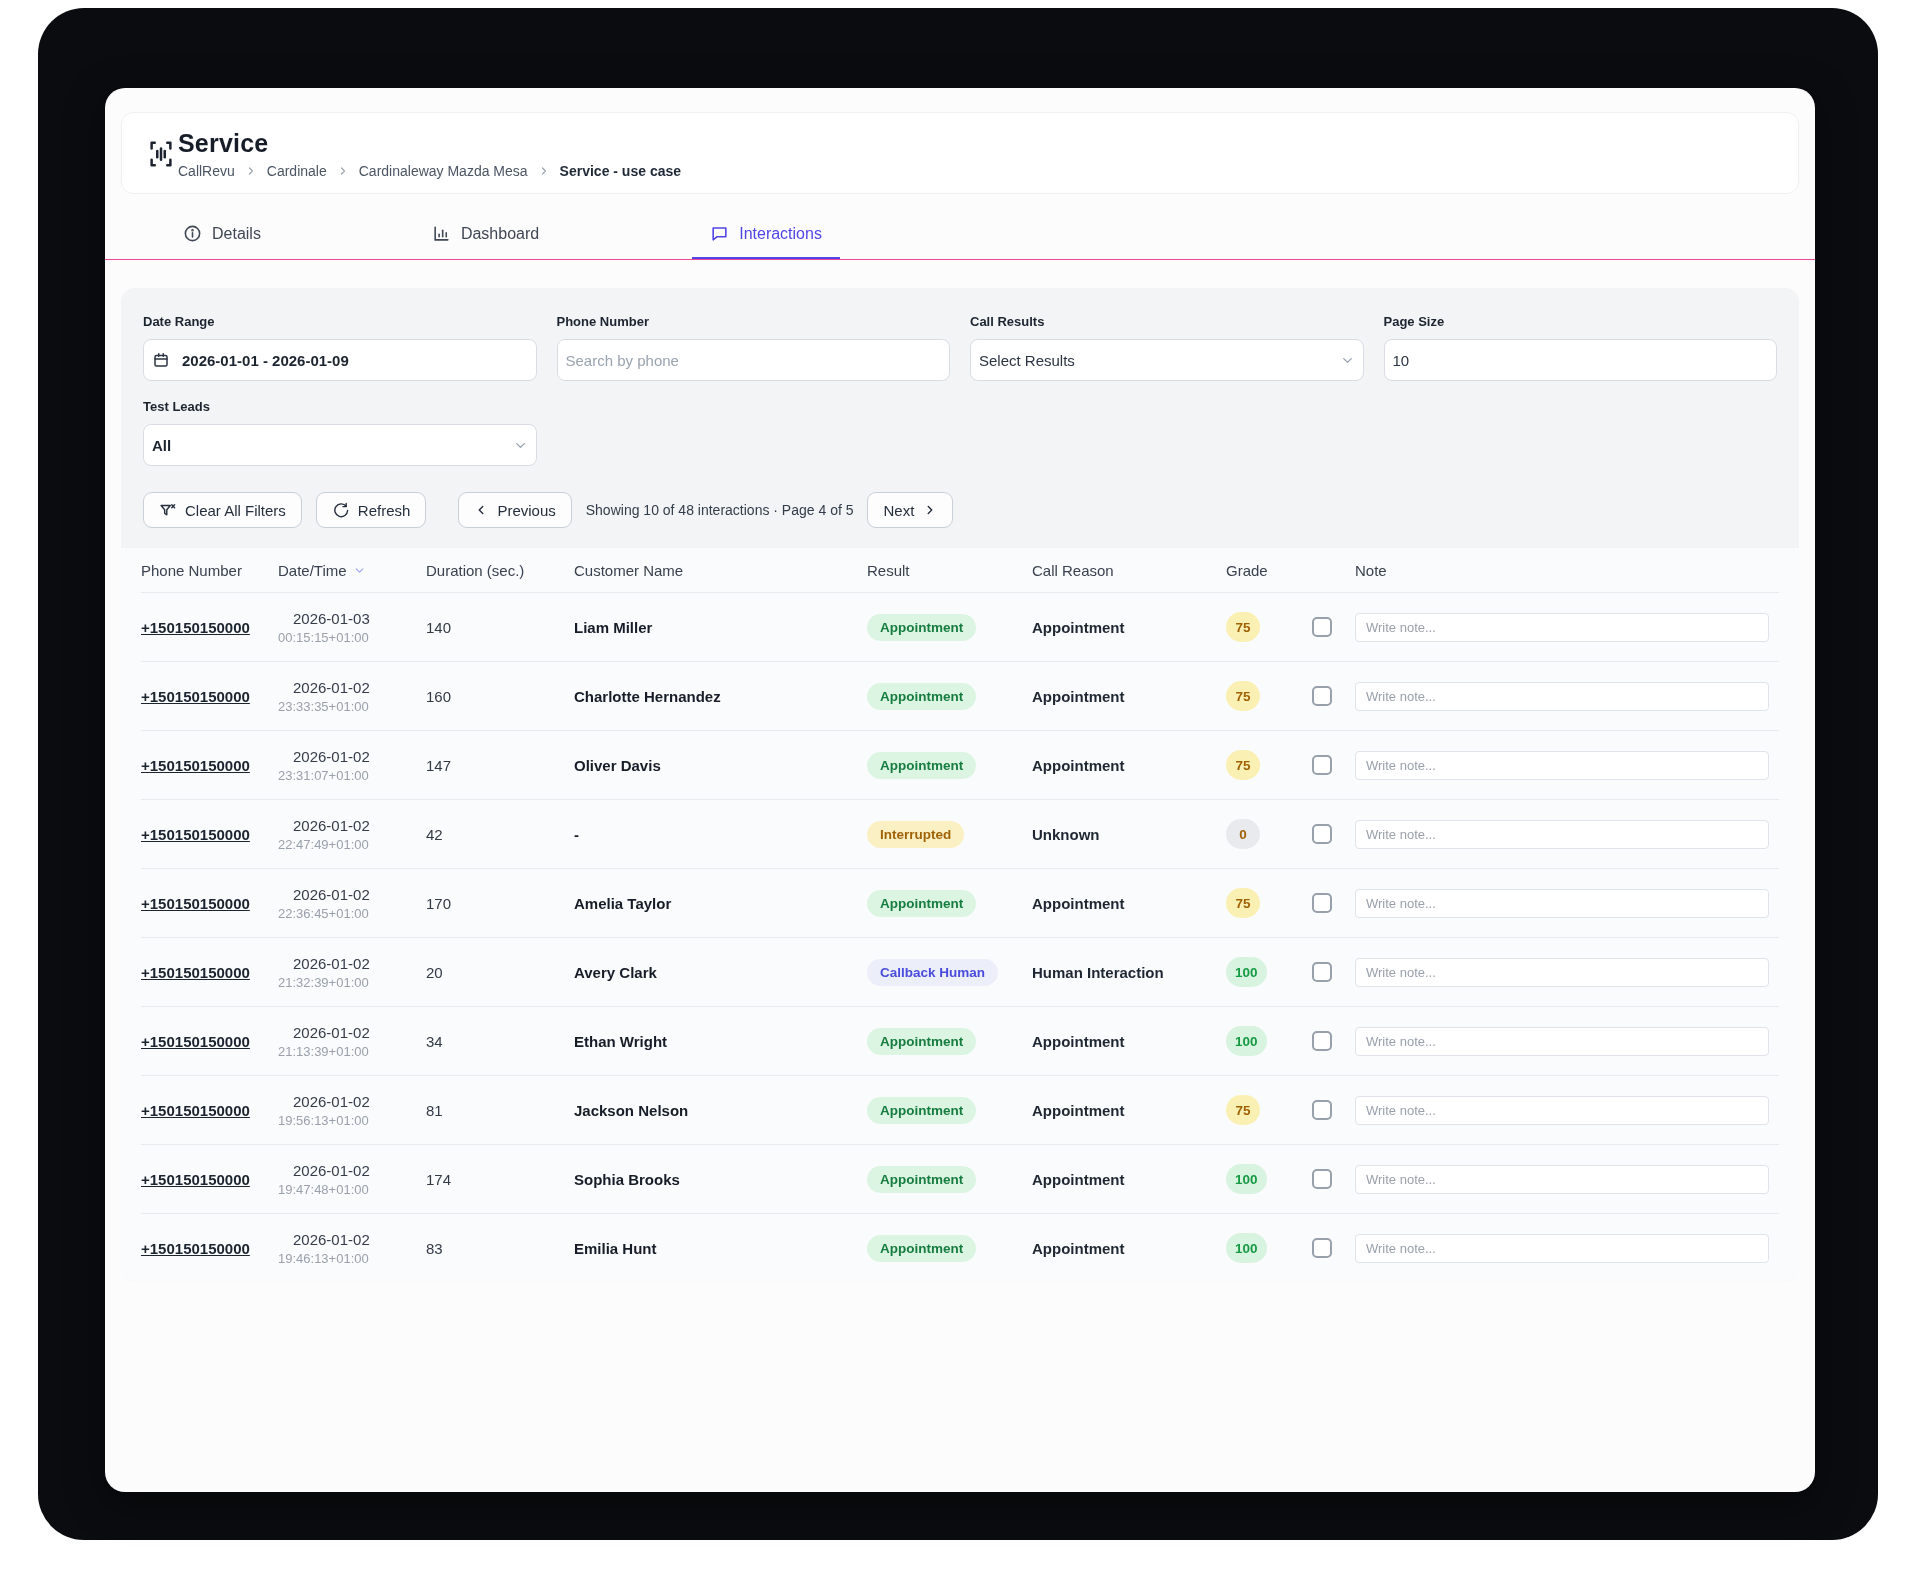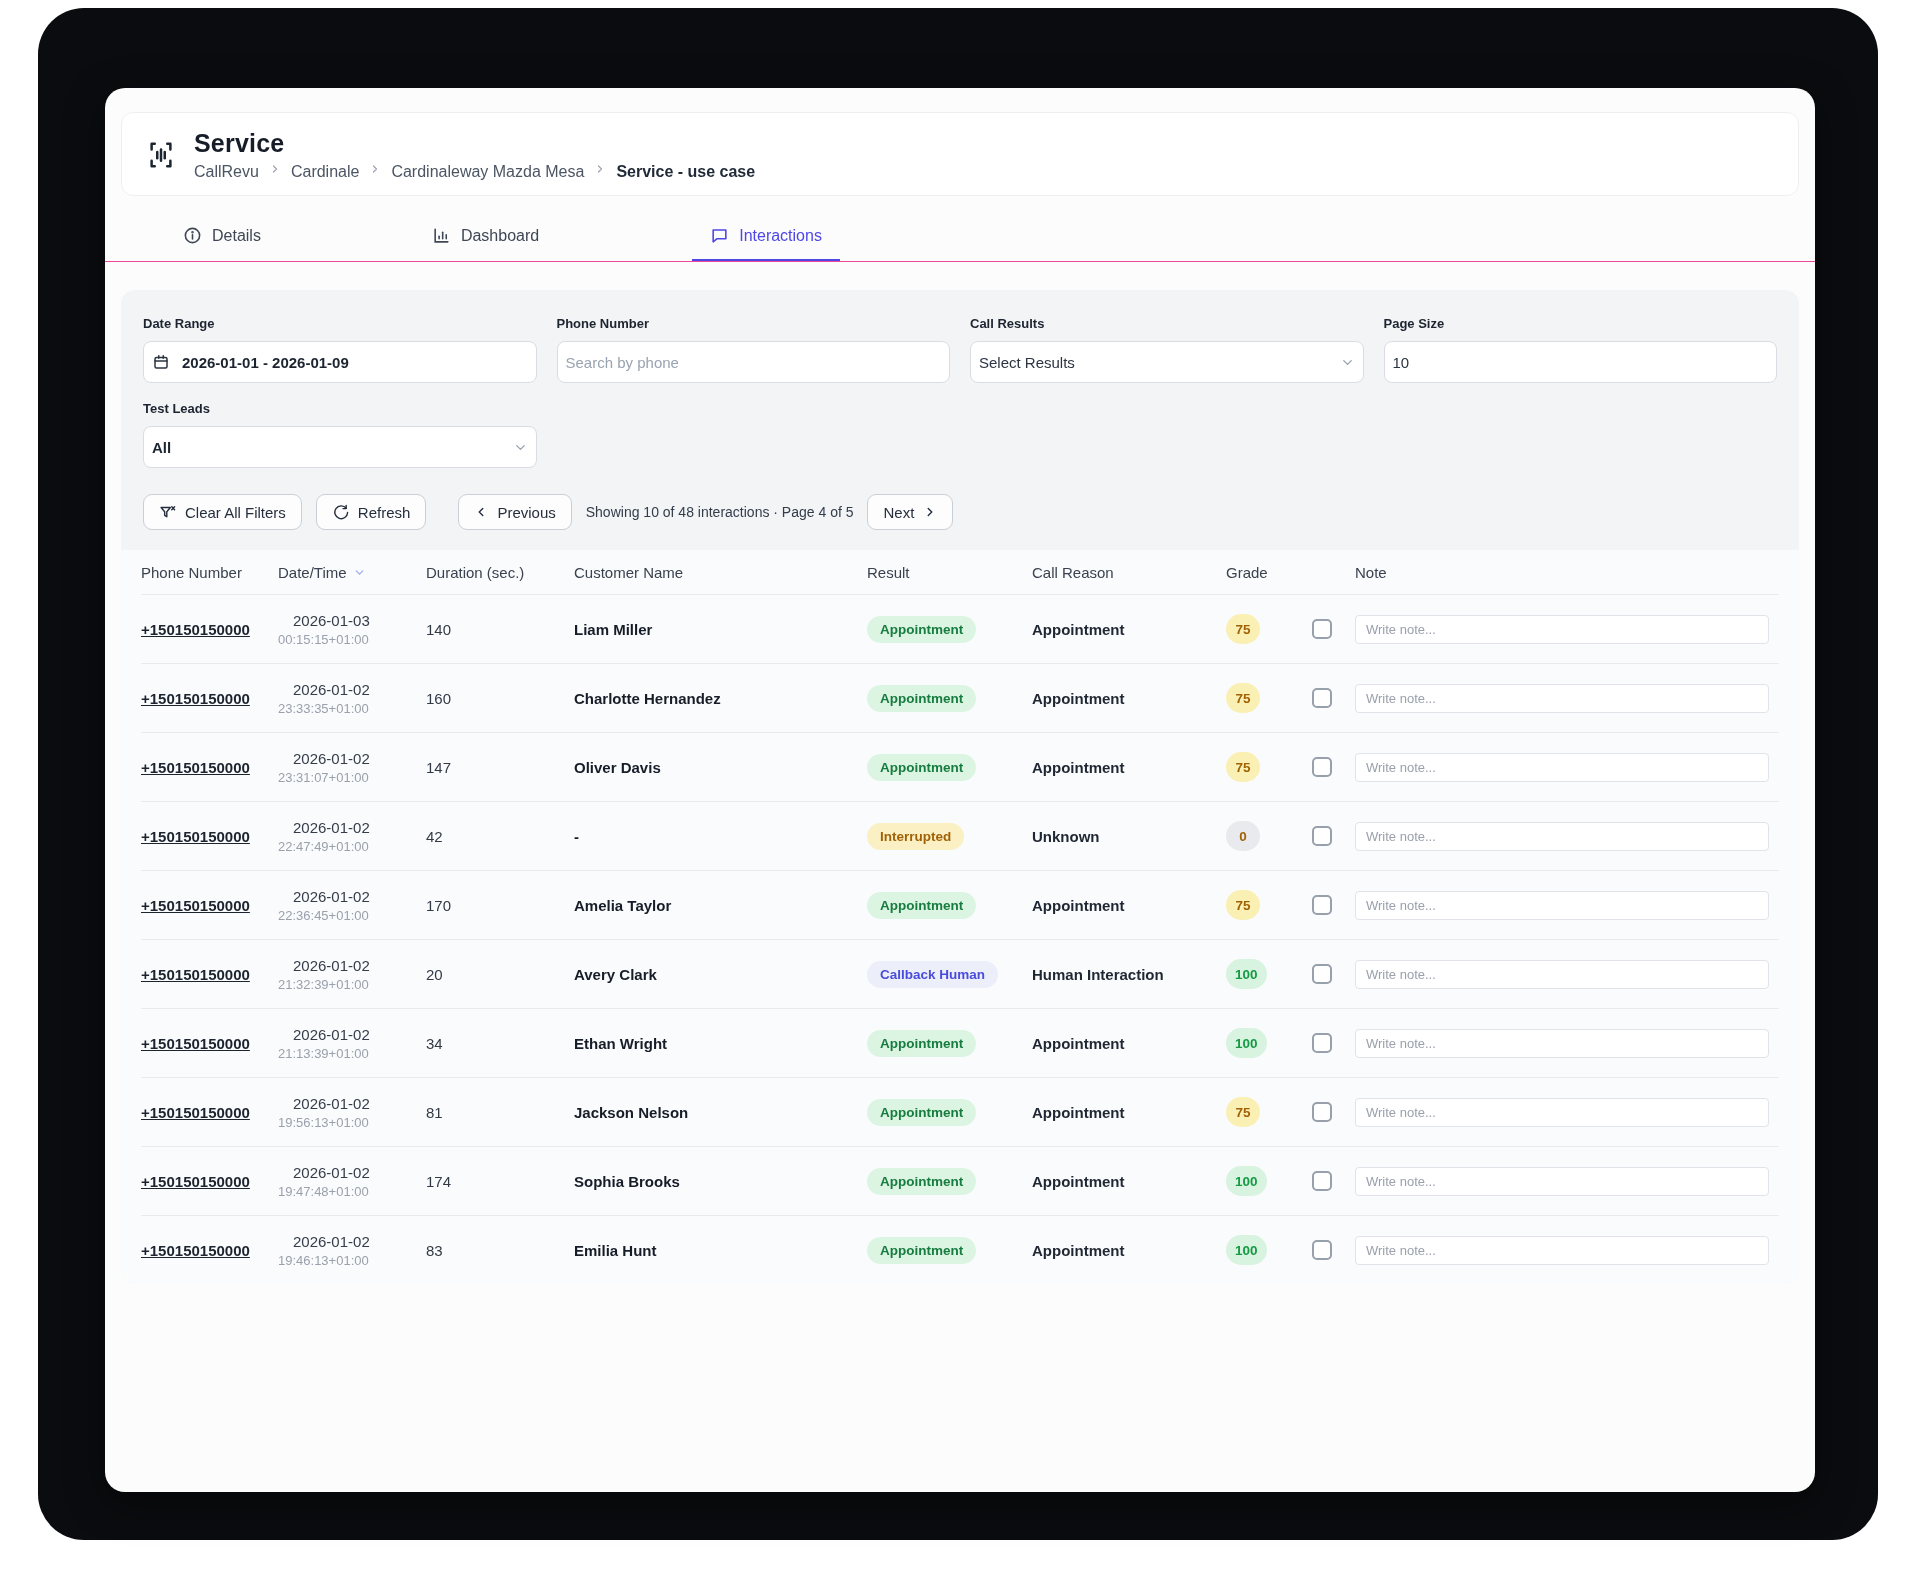--- a/index.html
+++ b/index.html
@@ -1,25 +1,25 @@
 <!DOCTYPE html>
 <html style="--accent: #4f46e5; --pill-green-bg: #dcf5e3; --pill-green-text: #177c3f; --pill-yellow-bg: #fbf0c3; --pill-yellow-text: #a16207; --pill-indigo-bg: #eceef9; --pill-indigo-text: #4a4cdb; --grade-yellow-bg: #faf0b4; --grade-yellow-text: #a16207; --grade-green-bg: #d8f3e0; --grade-green-text: #169a44; --grade-gray-bg: #e9eaed; --grade-gray-text: #a16207;"><head>
 <meta charset="utf-8">
 <style>
   * { box-sizing: border-box; margin: 0; padding: 0; }
   html,body { width:1920px; height:1580px; background:#ffffff; font-family:"Liberation Sans","DejaVu Sans",sans-serif; }
   .backdrop { position:absolute; left:38px; top:8px; width:1840px; height:1532px; background:#0b0c0f; border-radius:46px; }
   .window { position:absolute; left:105px; top:88px; width:1710px; height:1404px; background:#fcfcfd; border-radius:20px; box-shadow:0 10px 40px rgba(0,0,0,.45); overflow:hidden; }
 
   
-  .header-card { margin:24px 16px 0 16px; background:#ffffff; border:1px solid #edeff2; border-radius:12px; padding:16px 22px 14px 22px; display:flex; align-items:center; gap:16px; }
+  .header-card { margin:24px 16px 0 16px; background:#ffffff; border:1px solid #edeff2; border-radius:12px; padding:16px 22px 14px 22px; display:flex; align-items:center; }
   .logo-box { width:34px; height:34px; display:flex; align-items:center; justify-content:center; }
   .title-wrap { display:flex; flex-direction:column; gap:5px; }
   .page-title { font-size:25px; font-weight:bold; color:#171d28; letter-spacing:.2px; }
-  .breadcrumb { display:flex; gap:10px; font-size:16px; color:#4b5563; }
+  .breadcrumb { display:flex; align-items:center; gap:10px; font-size:14px; color:#4b5563; }
   .breadcrumb .crumb-sep { color:#9ca3af; width:12px; height:12px; }
   .breadcrumb .crumb:last-child { font-weight:bold; color:#1f2937; }
 
   
   .tabbar { display:flex; align-items:flex-end; margin-top:18px; border-bottom:1px solid #ec4899; padding-left:60px; }
   .tab { display:flex; align-items:center; gap:10px; font-size:16px; color:#3f4754; padding:12px 18px 14px 18px; margin-right:135px; border-bottom:2px solid transparent; cursor:pointer; }
   .tab.active { color:var(--accent); border-bottom-color:var(--accent); font-weight:500; }
   .tab svg { display:block; }
 
   

